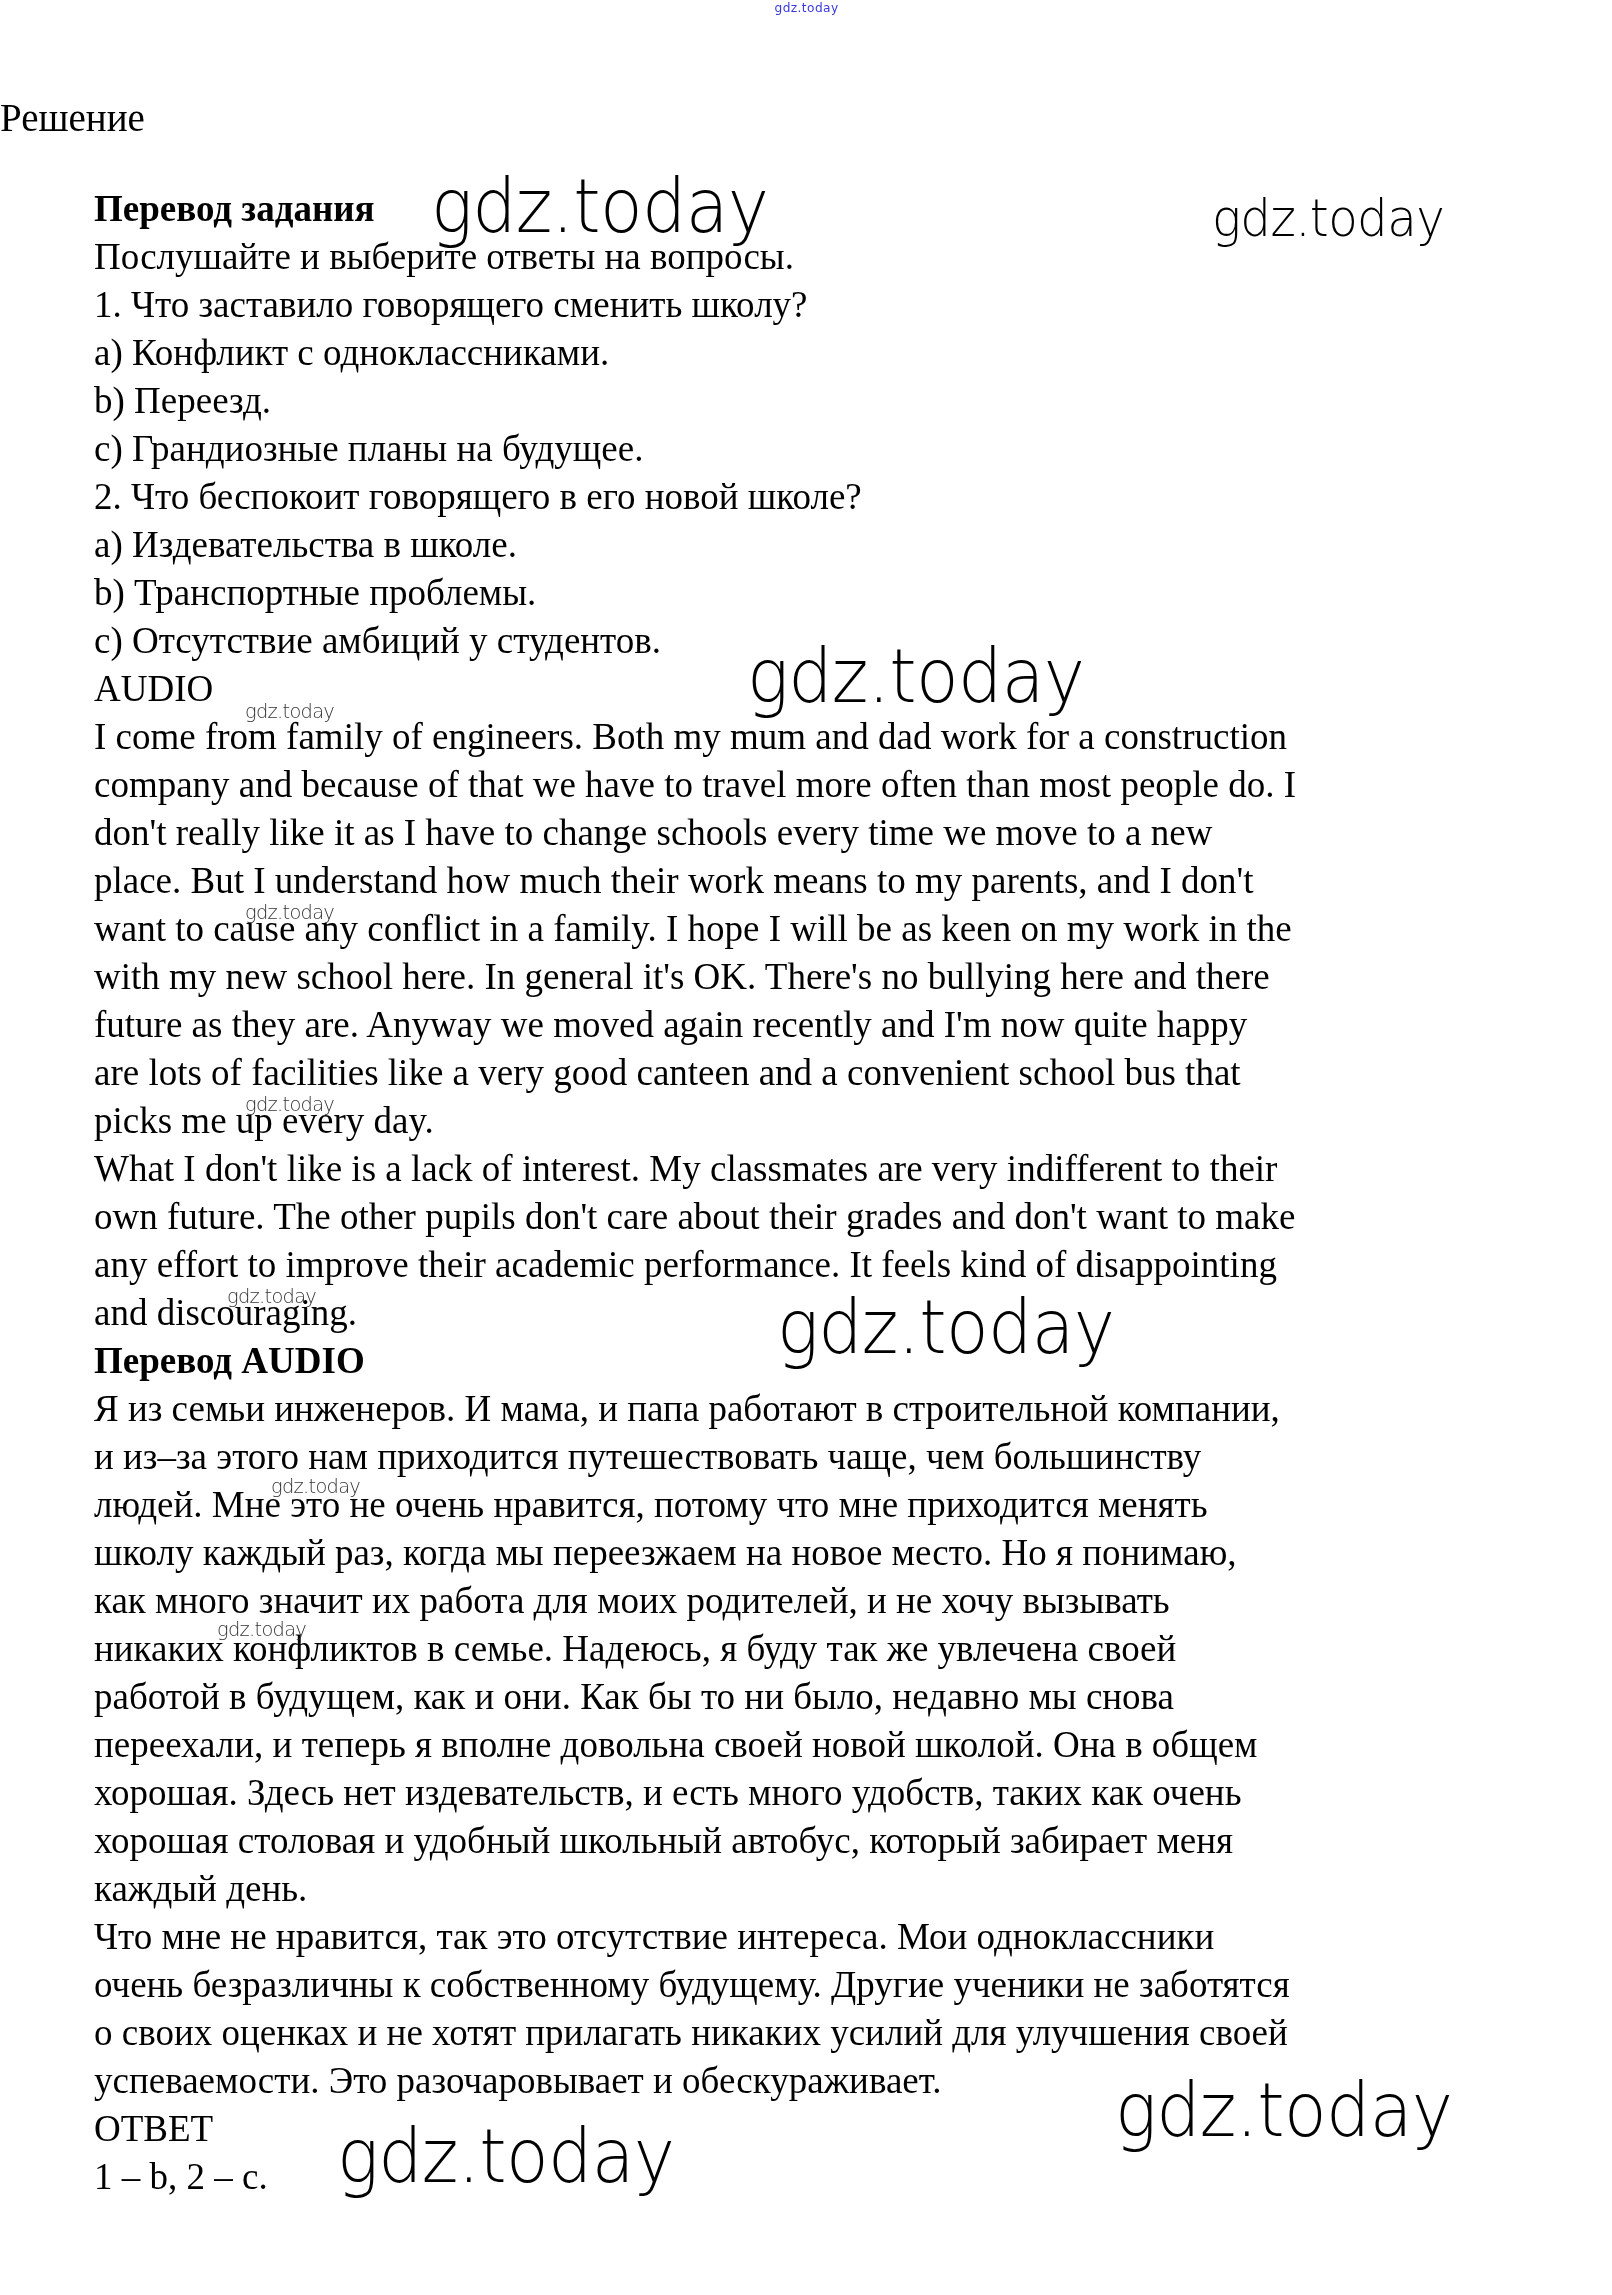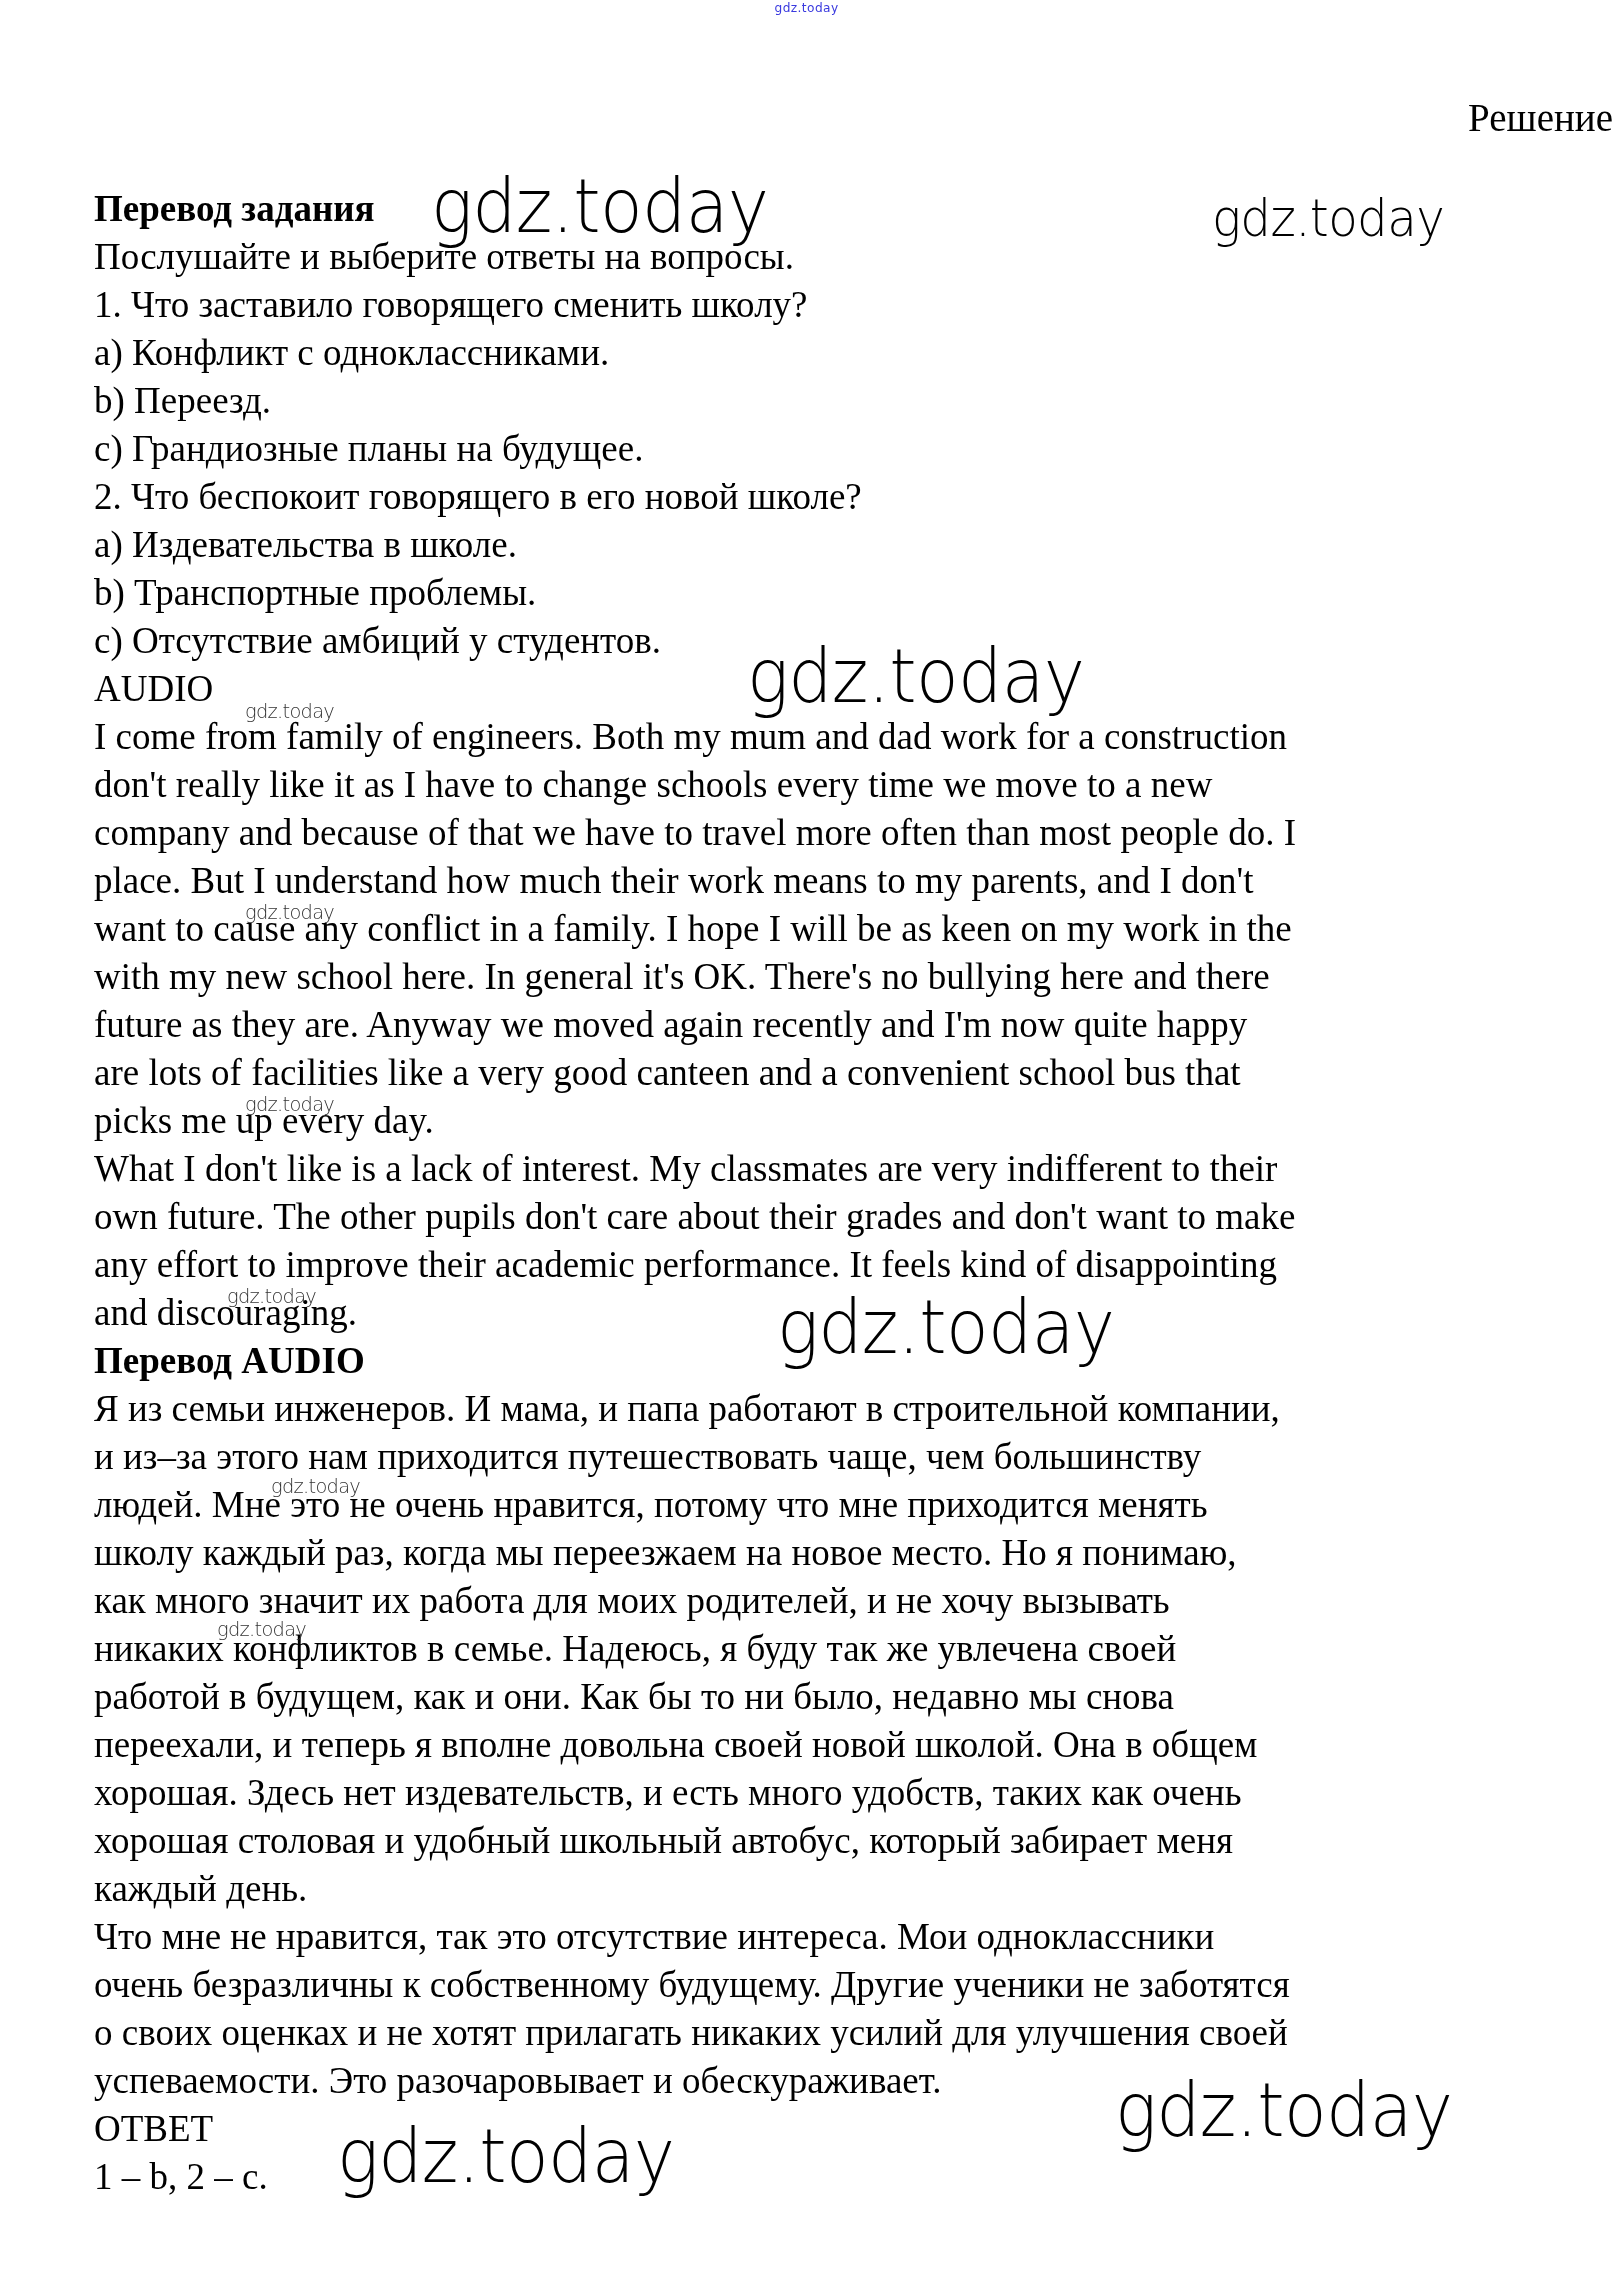--- a/index.html
+++ b/index.html
@@ -1,21 +1,21 @@
 <!DOCTYPE html>
 <html style="font-size:11.5px"><head>
 <meta charset="utf-8">
 <style>
   html, body { margin: 0; padding: 0; background: #ffffff; }
   body { width: 1613px; height: 2295px; position: relative; overflow: hidden;
          font-family: "Liberation Serif", "DejaVu Serif", serif; color: #000; }
   .page { position: absolute; left: 0; top: 0; width: 1613px; height: 2110px; }
   .top-wm { position: absolute; left: 0; right: 0; top: 1.4px; text-align: center;
             font-family: "DejaVu Sans", sans-serif; font-size: 12.2px; color: #3a3adf; letter-spacing: 0.4px; }
-  .title { position: absolute; left: 0; right: 0; top: 95px; text-align: right; font-size: 39px; }
+  .title { position: absolute; left: 0; right: 0; top: 95px; text-align: left; font-size: 39px; }
   .content { position: absolute; left: 94px; top: 185px; width: 1428px; font-size: 37px; line-height: 48px; }
   .h-italic { font-weight: bold; }
   .h-bold { font-weight: normal; }
   .line { display: block; white-space: nowrap; }
   .wm { position: absolute; font-family: "DejaVu Sans", sans-serif; font-weight: 200; color: #000;
         letter-spacing: -0.7px; white-space: nowrap; pointer-events: none; }
   .wm.big { font-size: 75px; transform: scaleX(0.93); transform-origin: left top; }
   .wm.mid { font-size: 52px; transform: scaleX(0.93); transform-origin: left top; }
   .wm.small { font-size: 19.4px; color: #333; }
 </style>
@@ -38,22 +38,22 @@
       <span class="line">c) Грандиозные планы на будущее.</span>
       <span class="line">2. Что беспокоит говорящего в его новой школе?</span>
       <span class="line">a) Издевательства в школе.</span>
       <span class="line">b) Транспортные проблемы.</span>
       <span class="line">c) Отсутствие амбиций у студентов.</span>
     </section>
 
     <section>
       <span class="line h-bold">AUDIO</span>
       <span class="line">I come from family of engineers. Both my mum and dad work for a construction</span>
+      <span class="line">company and because of that we have to travel more often than most people do. I</span>
       <span class="line">don't really like it as I have to change schools every time we move to a new</span>
-      <span class="line">company and because of that we have to travel more often than most people do. I</span>
       <span class="line">place. But I understand how much their work means to my parents, and I don't</span>
       <span class="line">want to cause any conflict in a family. I hope I will be as keen on my work in the</span>
       <span class="line">with my new school here. In general it's OK. There's no bullying here and there</span>
       <span class="line">future as they are. Anyway we moved again recently and I'm now quite happy</span>
       <span class="line">are lots of facilities like a very good canteen and a convenient school bus that</span>
       <span class="line">picks me up every day.</span>
       <span class="line">What I don't like is a lack of interest. My classmates are very indifferent to their</span>
       <span class="line">own future. The other pupils don't care about their grades and don't want to make</span>
       <span class="line">any effort to improve their academic performance. It feels kind of disappointing</span>
       <span class="line">and discouraging.</span>

